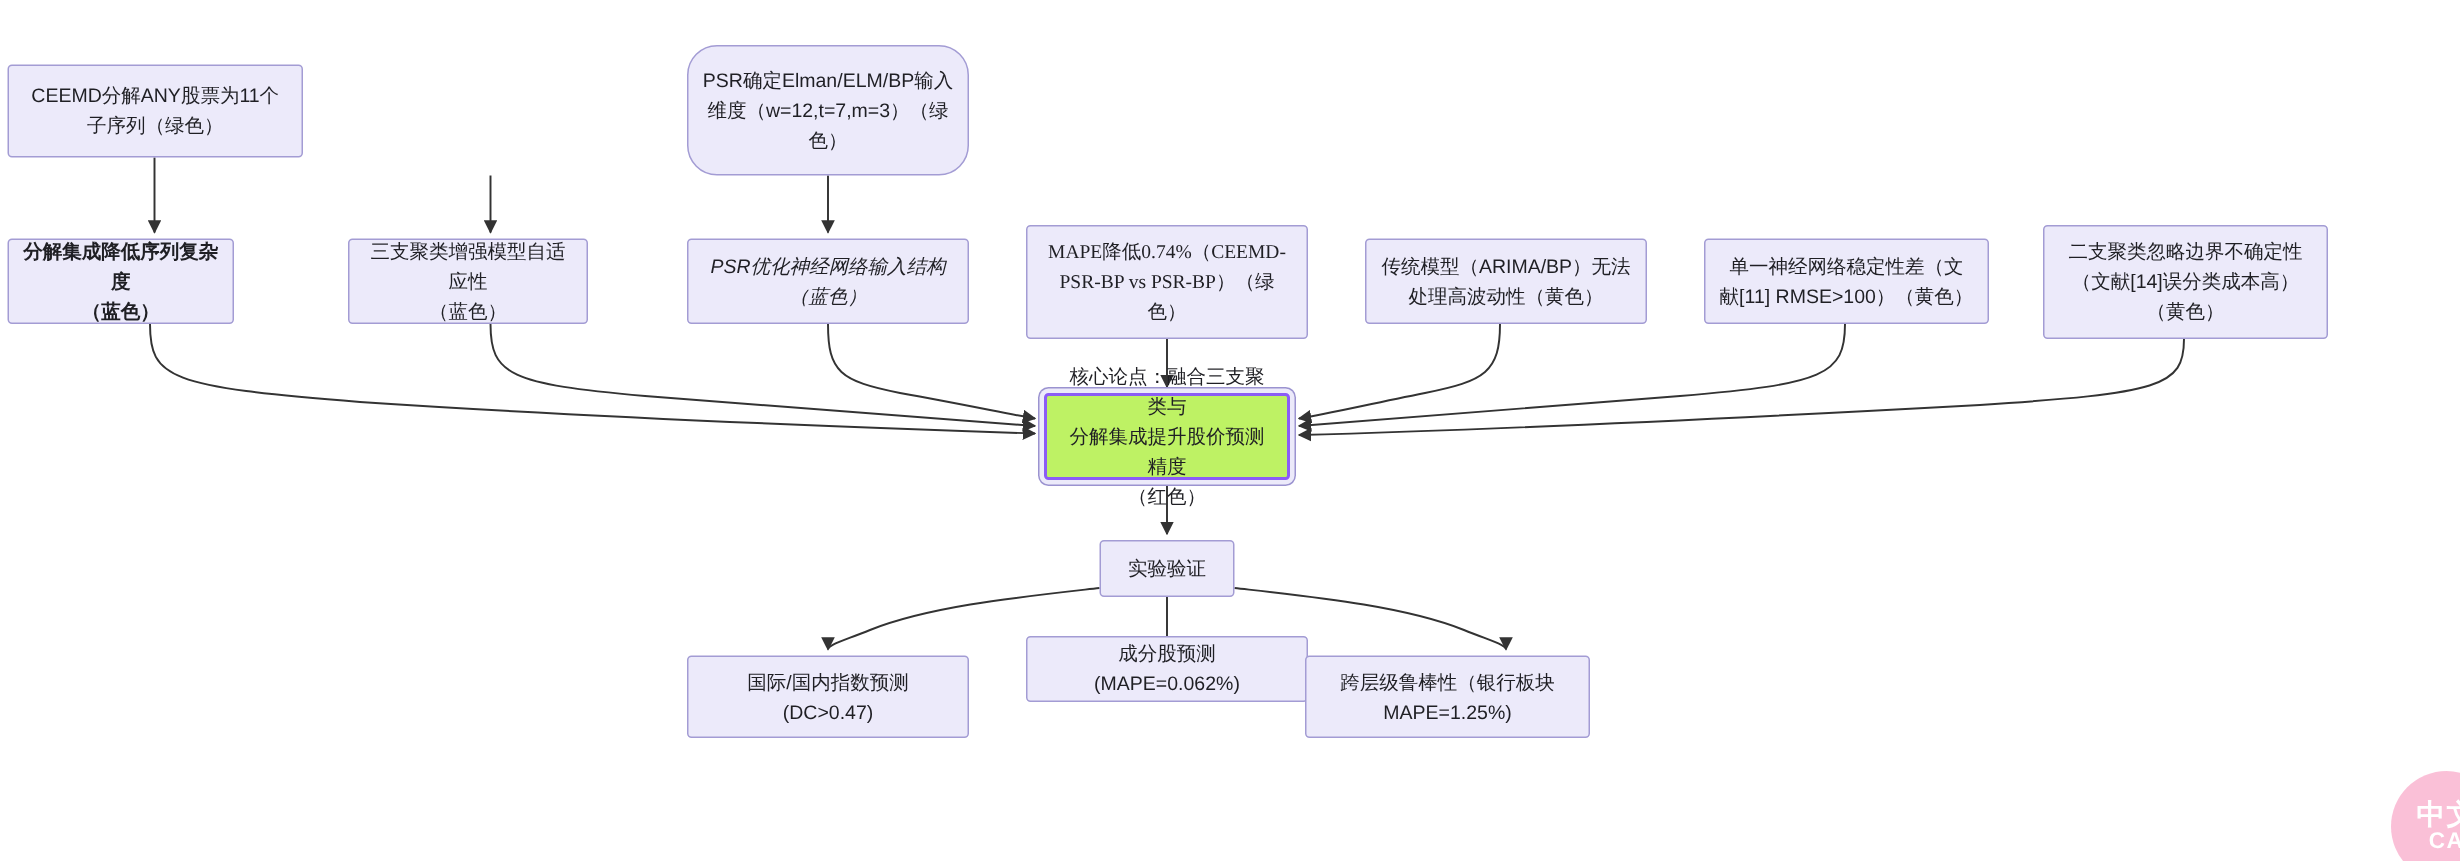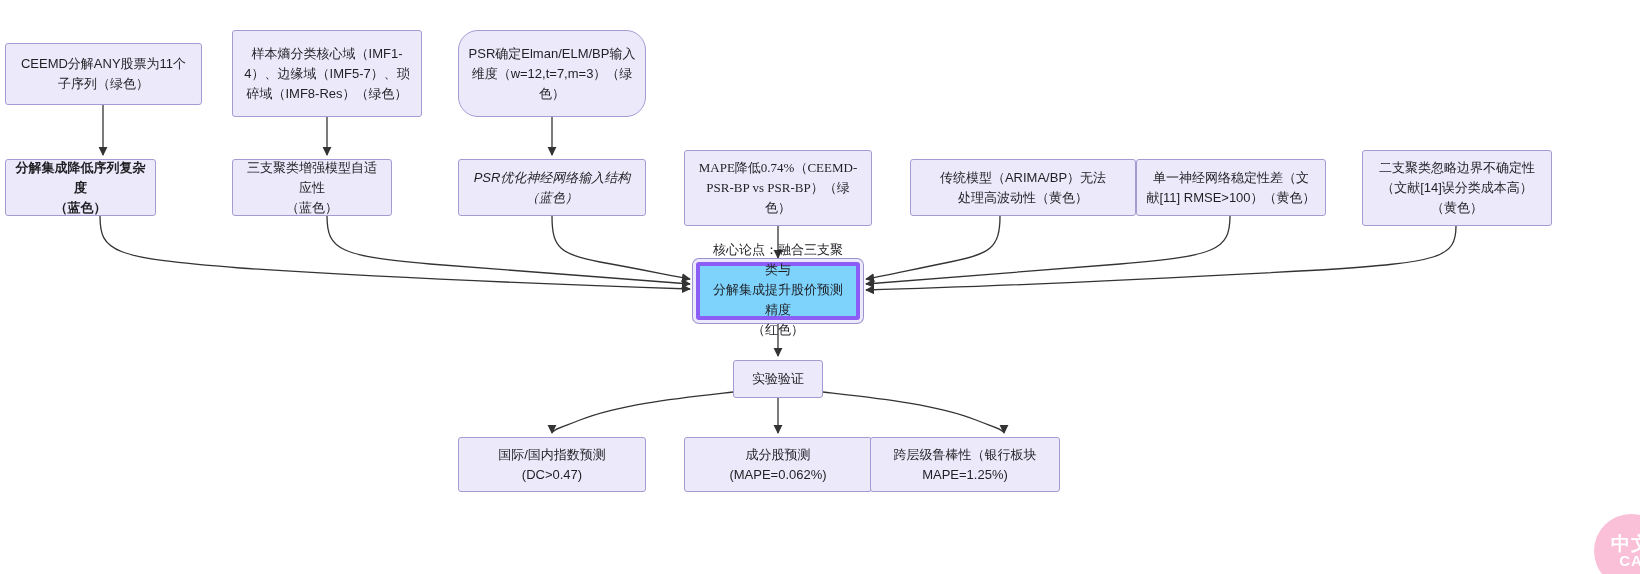--- a/index.html
+++ b/index.html
@@ -40,24 +40,23 @@
     font-size: 13px;
     line-height: 20px;
     padding: 4px 9px;
     z-index: 2;
   }
   .node .lbl {
     display: block;
     white-space: pre-line;
   }
   .node.core {
-    border: 4px solid #8b5cf6;
+    border: 2px solid #8b5cf6;
     box-shadow: 0 0 0 3px #ECEAFA, 0 0 0 4px #9B93D0;
-    background: #7dd3fc;
-    font-family: Liberation Mono, monospace;
+    background: #bef264;
   }
   .watermark {
     position: absolute;
     width: 74px;
     height: 74px;
     border-radius: 50%;
     background: #F9A8C9;
     opacity: .72;
     display: flex;
     flex-direction: column;
@@ -112,25 +111,20 @@
       <path d="M 778 398 L 778 433"></path>
       <path d="M 823 392 C 876 398 936 404 976 420 C 996 428 1004 430 1004 433"></path>
     </g>
   </svg>
 
   <div class="node" style="left:5px; top:43px; width:197px; height:62px;">
     <span class="lbl">CEEMD分解ANY股票为11个
 子序列（绿色）</span>
   </div>
 
-  <div class="node" style="left:232px; top:30px; width:190px; height:87px;">
-    <span class="lbl">样本熵分类核心域（IMF1-
-4）、边缘域（IMF5-7）、琐
-碎域（IMF8-Res）（绿色）</span>
-  </div>
 
   <div class="node" style="left:458px; top:30px; width:188px; height:87px;border-radius:20px;">
     <span class="lbl">PSR确定Elman/ELM/BP输入
 维度（w=12,t=7,m=3）（绿
 色）</span>
   </div>
 
   <div class="node" style="left:5px; top:159px; width:151px; height:57px;font-weight:bold;">
     <span class="lbl">分解集成降低序列复杂度
 （蓝色）</span>
@@ -145,21 +139,21 @@
     <span class="lbl">PSR优化神经网络输入结构
 （蓝色）</span>
   </div>
 
   <div class="node" style="left:684px; top:150px; width:188px; height:76px;font-family:Liberation Serif, serif;">
     <span class="lbl">MAPE降低0.74%（CEEMD-
 PSR-BP vs PSR-BP）（绿
 色）</span>
   </div>
 
-  <div class="node" style="left:910px; top:159px; width:226px; height:57px;">
+  <div class="node" style="left:910px; top:159px; width:188px; height:57px;">
     <span class="lbl">传统模型（ARIMA/BP）无法
 处理高波动性（黄色）</span>
   </div>
 
   <div class="node" style="left:1136px; top:159px; width:190px; height:57px;">
     <span class="lbl">单一神经网络稳定性差（文
 献[11] RMSE&gt;100）（黄色）</span>
   </div>
 
   <div class="node" style="left:1362px; top:150px; width:190px; height:76px;">
@@ -176,21 +170,21 @@
 
   <div class="node" style="left:733px; top:360px; width:90px; height:38px;text-align:right;">
     <span class="lbl">实验验证</span>
   </div>
 
   <div class="node" style="left:458px; top:437px; width:188px; height:55px;">
     <span class="lbl">国际/国内指数预测
 (DC&gt;0.47)</span>
   </div>
 
-  <div class="node" style="left:684px; top:437px; width:188px; height:55px;">
+  <div class="node" style="left:684px; top:424px; width:188px; height:44px;">
     <span class="lbl">成分股预测
 (MAPE=0.062%)</span>
   </div>
 
   <div class="node" style="left:870px; top:437px; width:190px; height:55px;">
     <span class="lbl">跨层级鲁棒性（银行板块
 MAPE=1.25%)</span>
   </div>
 
   <div class="watermark" style="left:1594px; top:514px;">

